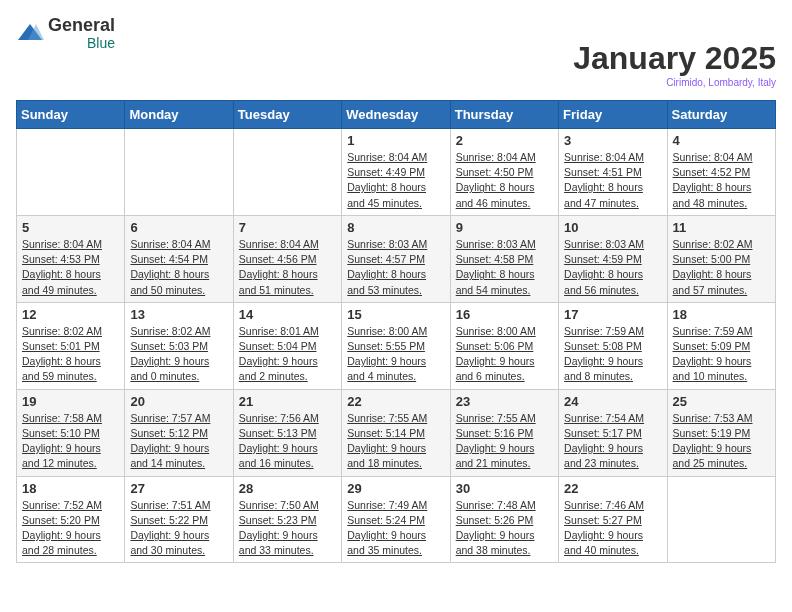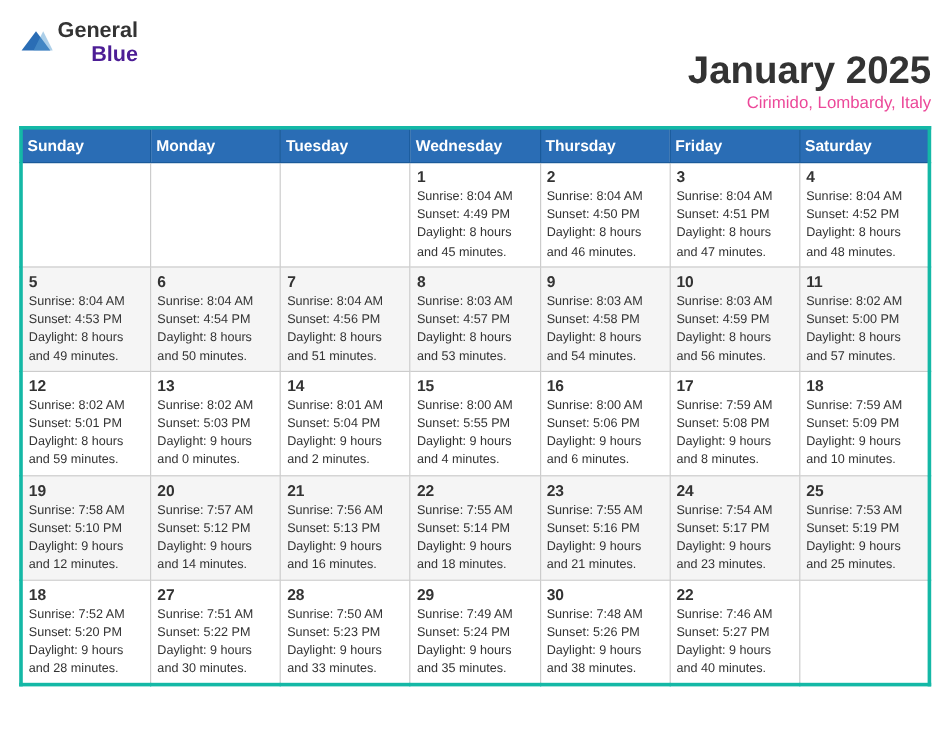--- a/index.html
+++ b/index.html
@@ -26,45 +26,45 @@
       flex-direction: column;
       line-height: 1.1;
       text-align: right;
     }
     .logo-general {
       font-size: 18px;
       font-weight: bold;
       color: #333;
     }
     .logo-blue {
-      font-size: 18px;
-      font-weight: bold;
-      color: #4c1d95;
+      font-size: 14px;
+      font-weight: normal;
+      color: #0f766e;
     }
     .logo-icon {
       width: 28px;
       height: 28px;
     }
     .title-block {
       text-align: right;
     }
     .month-title {
       font-size: 32px;
       font-weight: bold;
       color: #333;
       margin-top: 24px;
     }
     .location {
-      font-size: 14px;
-      color: #ec4899;
+      font-size: 10px;
+      color: #8b5cf6;
     }
     .calendar {
       width: 100%;
       border-collapse: collapse;
-      border: 3px solid #14b8a6;
+      border: 1px solid #14b8a6;
     }
     .calendar th {
       background: #2a6db5;
       color: #fff;
       font-size: 13px;
       font-weight: bold;
       padding: 6px 4px;
       text-align: left;
       border: 1px solid #1a5a9a;
     }
@@ -84,20 +84,21 @@
     .day-num {
       font-size: 13px;
       font-weight: bold;
       display: block;
       margin-bottom: 2px;
     }
     .day-info {
       font-size: 10.5px;
       line-height: 1.45;
       color: #333;
+      text-decoration: underline;
     }
     .empty-cell {
       background: #fff !important;
     }
   </style>
 </head>
 <body>
 
 <div class="header">
   <div class="logo">

